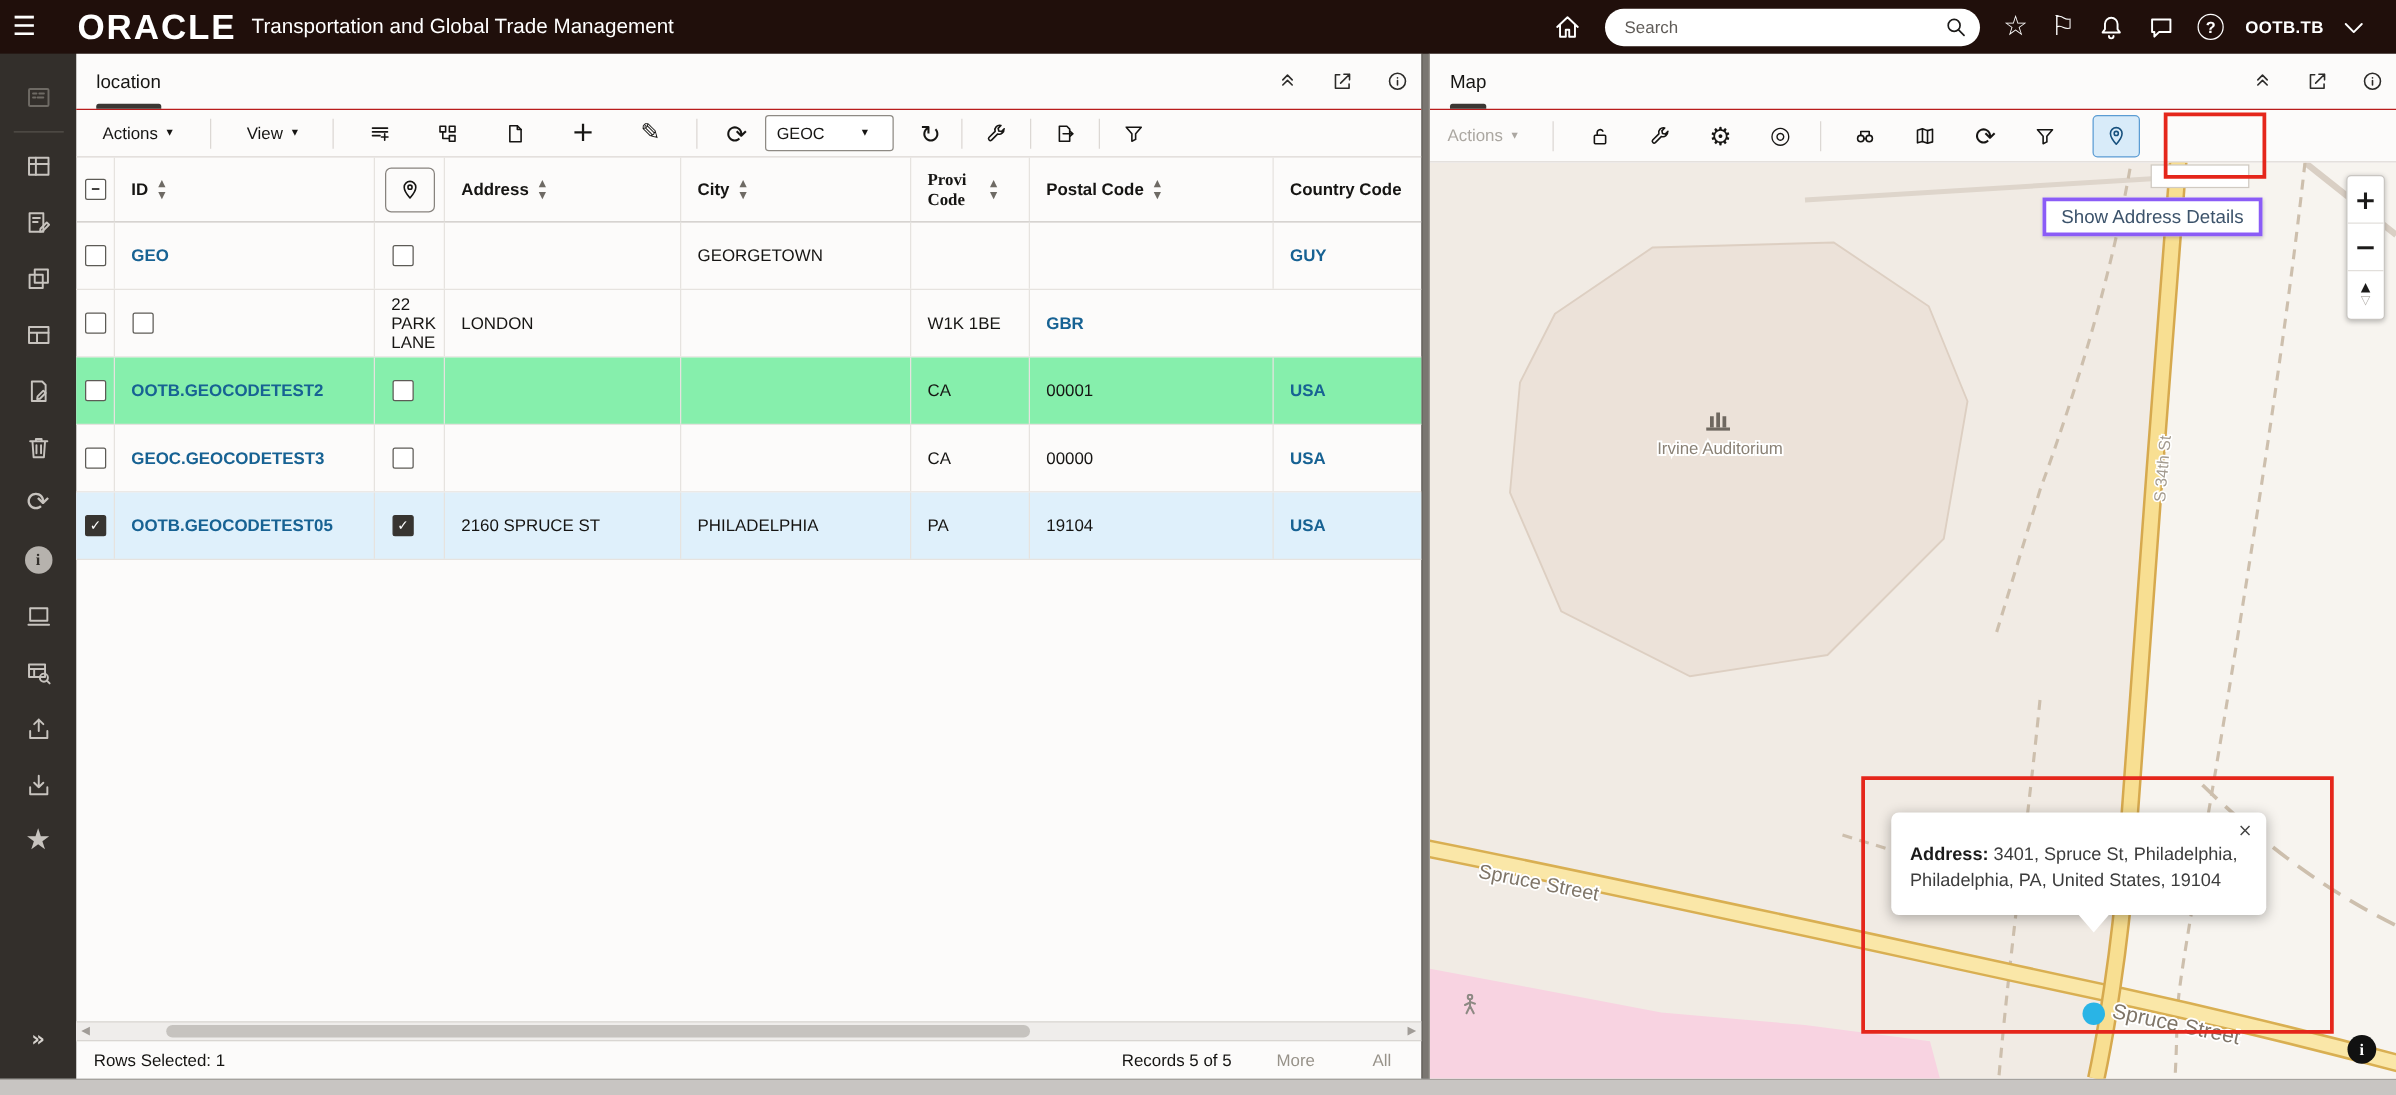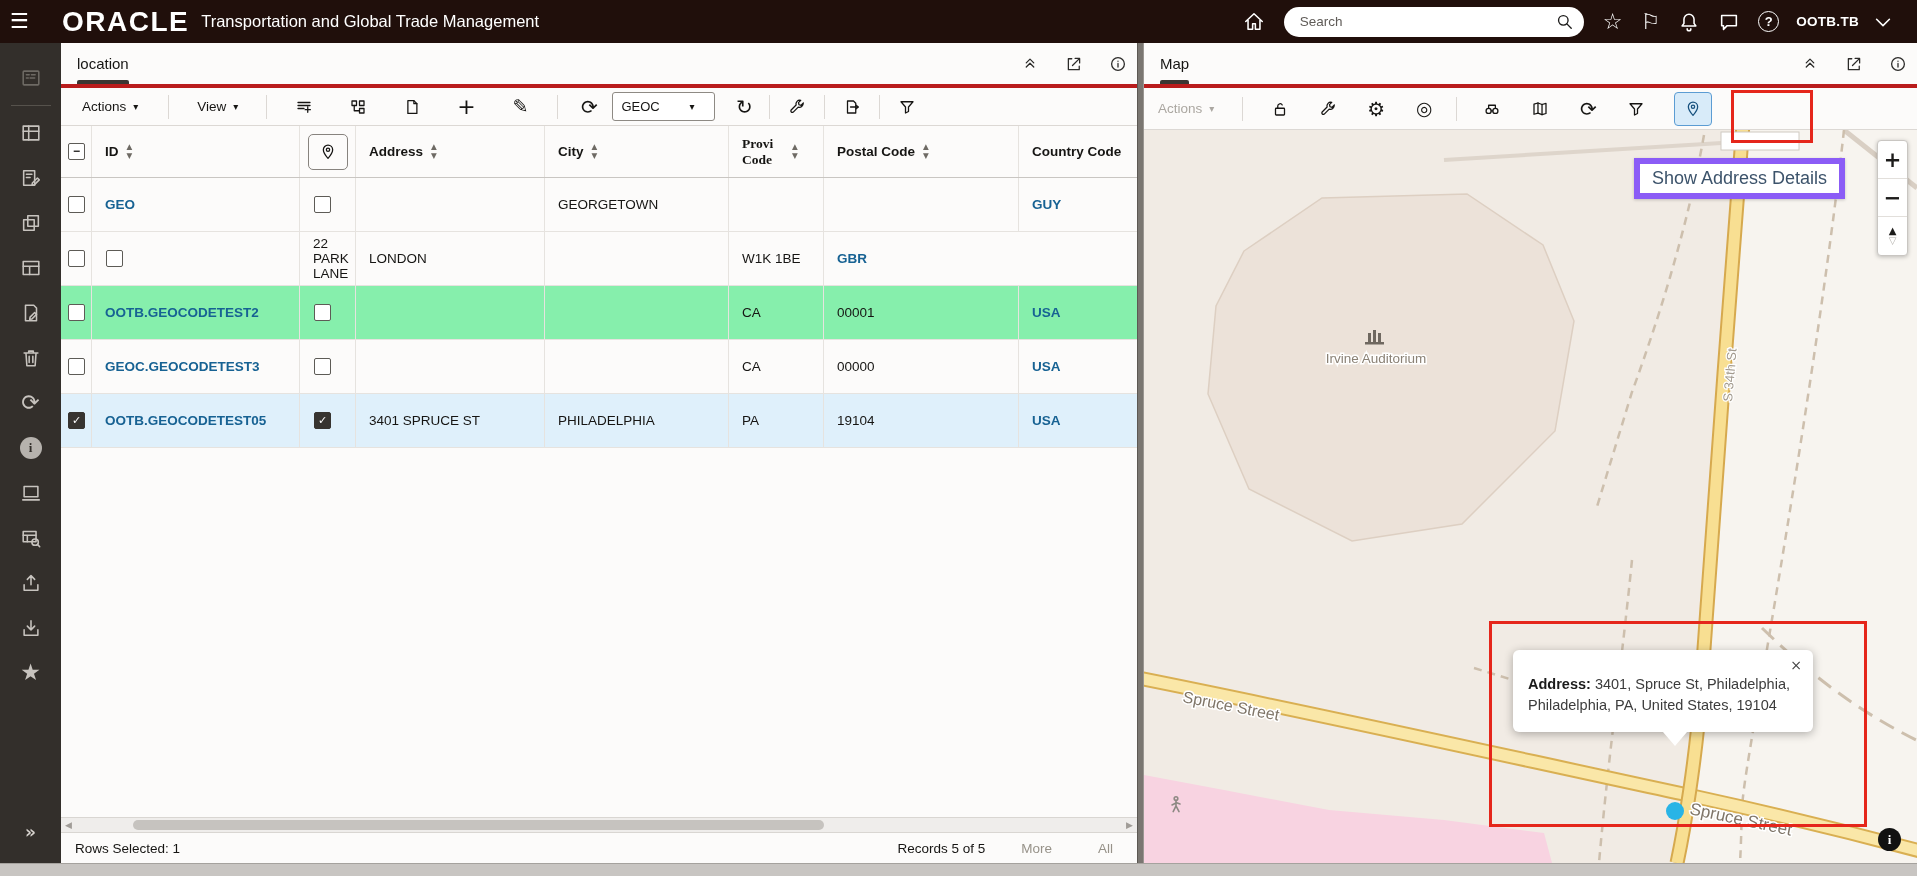--- a/index.html
+++ b/index.html
@@ -34,21 +34,21 @@
   .sb-divider { width:40px; height:1px; background:#56524c; margin:5px 0 4px; }
   .info-dot { width:22px; height:22px; border-radius:50%; background:#b6b2ad; color:#332f2b; font-weight:700; font-size:13px; display:flex; align-items:center; justify-content:center; font-family:"Liberation Serif",serif; }
   .sb-expand { margin-top:auto; margin-bottom:22px; color:#d6d2cd; font-size:17px; font-weight:700; cursor:pointer; }
 
   
   .panel { background:#fcfbfa; display:flex; flex-direction:column; min-width:0; position:relative; }
   .left-panel { width:1076px; flex:0 0 1076px; }
   .splitter { width:7px; background:#7a7671; flex:0 0 7px; border-left:1px solid #5c5853; border-right:1px solid #9a9691; }
   .map-panel { flex:1; }
 
-  .tabrow { height:45px; display:flex; align-items:center; border-bottom:4px solid #b91c1c; padding:0 10px 0 16px; flex:0 0 45px; }
+  .tabrow { height:45px; display:flex; align-items:center; border-bottom:1px solid #b91c1c; padding:0 10px 0 16px; flex:0 0 45px; }
   .tab { font-size:15px; color:#161513; position:relative; height:100%; display:flex; align-items:center; cursor:pointer; }
   .tab.active::after { content:""; position:absolute; left:0; right:0; bottom:0; height:4px; background:#3a3632; border-radius:2px 2px 0 0; }
   .tabrow .spacer { flex:1; }
   .hdr-ic { color:#2c2b29; margin-left:26px; cursor:pointer; display:flex; }
 
   .toolbar { height:38px; display:flex; align-items:center; border-bottom:1px solid #dcd8d4; flex:0 0 38px; font-size:13.5px; color:#161513; }
   .tb-btn { display:flex; align-items:center; gap:7px; cursor:pointer; white-space:nowrap; }
   .tb-btn .caret { font-size:10px; color:#161513; }
   .tb-btn.disabled { color:#aba7a1; }
   .tb-btn.disabled .caret { color:#aba7a1; }
@@ -92,21 +92,21 @@
   
   .map-toolbar { height:42px; flex:0 0 42px; padding-left:14px; gap:0; }
   .map-toolbar .tb-btn { margin-right:28px; }
   .map-toolbar .tool-ic { margin:0 11px; }
   .map-area { flex:1; position:relative; overflow:hidden; cursor:grab; }
   .map-svg { position:absolute; inset:0; }
   .street { font-size:16px; fill:#7f7568; stroke:#ffffff; stroke-width:3px; paint-order:stroke; font-family:"Liberation Sans",sans-serif; }
   .street.faint { font-size:13px; fill:#a39b8f; stroke-width:2.5px; }
   .poi { font-size:13.5px; fill:#8a8175; stroke:#fff; stroke-width:3px; paint-order:stroke; text-anchor:middle; }
 
-  .map-tooltip { position:absolute; left:490px; top:28px; background:#fff; border:6px solid #8b5cf6; padding:4px 12px; font-size:18px; color:#3c536b; white-space:nowrap; box-shadow:0 1px 3px rgba(0,0,0,.2); }
+  .map-tooltip { position:absolute; left:490px; top:28px; background:#fff; border:3px solid #8b5cf6; padding:4px 12px; font-size:15px; color:#3c536b; white-space:nowrap; box-shadow:0 1px 3px rgba(0,0,0,.2); }
   .zoomctl { position:absolute; left:733px; top:10px; width:31px; background:#fff; border:1px solid #c9c6c2; border-radius:4px; box-shadow:0 1px 4px rgba(0,0,0,.25); display:flex; flex-direction:column; overflow:hidden; }
   .zbtn { height:38px; display:flex; align-items:center; justify-content:center; font-size:21px; font-weight:700; color:#1c1b1a; cursor:pointer; border-bottom:1px solid #e2dfdb; font-family:"DejaVu Sans",sans-serif; }
   .zbtn:last-child { border-bottom:none; }
   .zbtn.compass { flex-direction:column; font-size:10px; line-height:1.05; }
   .zbtn.compass .dn { color:#b5b2ad; }
 
   .map-popup { position:absolute; left:369px; top:520px; width:300px; background:#fff; border-radius:6px; box-shadow:0 2px 10px rgba(0,0,0,.3); padding:24px 16px 16px 15px; font-size:14.5px; color:#3c3c3c; line-height:21px; }
   .map-popup b { color:#1b1b1b; }
   .map-popup .close { position:absolute; right:11px; top:5px; font-size:14px; color:#444; cursor:pointer; font-family:"DejaVu Sans",sans-serif; }
   .popup-caret { position:absolute; left:150px; top:100%; width:0; height:0; border-left:12px solid transparent; border-right:12px solid transparent; border-top:14px solid #fff; }
@@ -468,21 +468,21 @@
       <div class="grid-row selected">
         <div class="gr-cell" style="padding-left:7px;">
             <span class="cb on"></span>
           </div>
         <div class="gr-cell">
             <a class="idlink" href="#">OOTB.GEOCODETEST05</a>
           </div>
         <div class="gr-cell" style="padding-left:14px;">
             <span class="cb on"></span>
           </div>
-        <div class="gr-cell">3401 SPRUCE ST</div>
+        <div class="gr-cell">2160 SPRUCE ST</div>
         <div class="gr-cell">PHILADELPHIA</div>
         <div class="gr-cell">PA</div>
         <div class="gr-cell">19104</div>
         <div class="gr-cell" style="border-right:none;">
             <a class="idlink" href="#">USA</a>
           </div>
       </div>
 
       <div class="grid-filler"></div>
 

